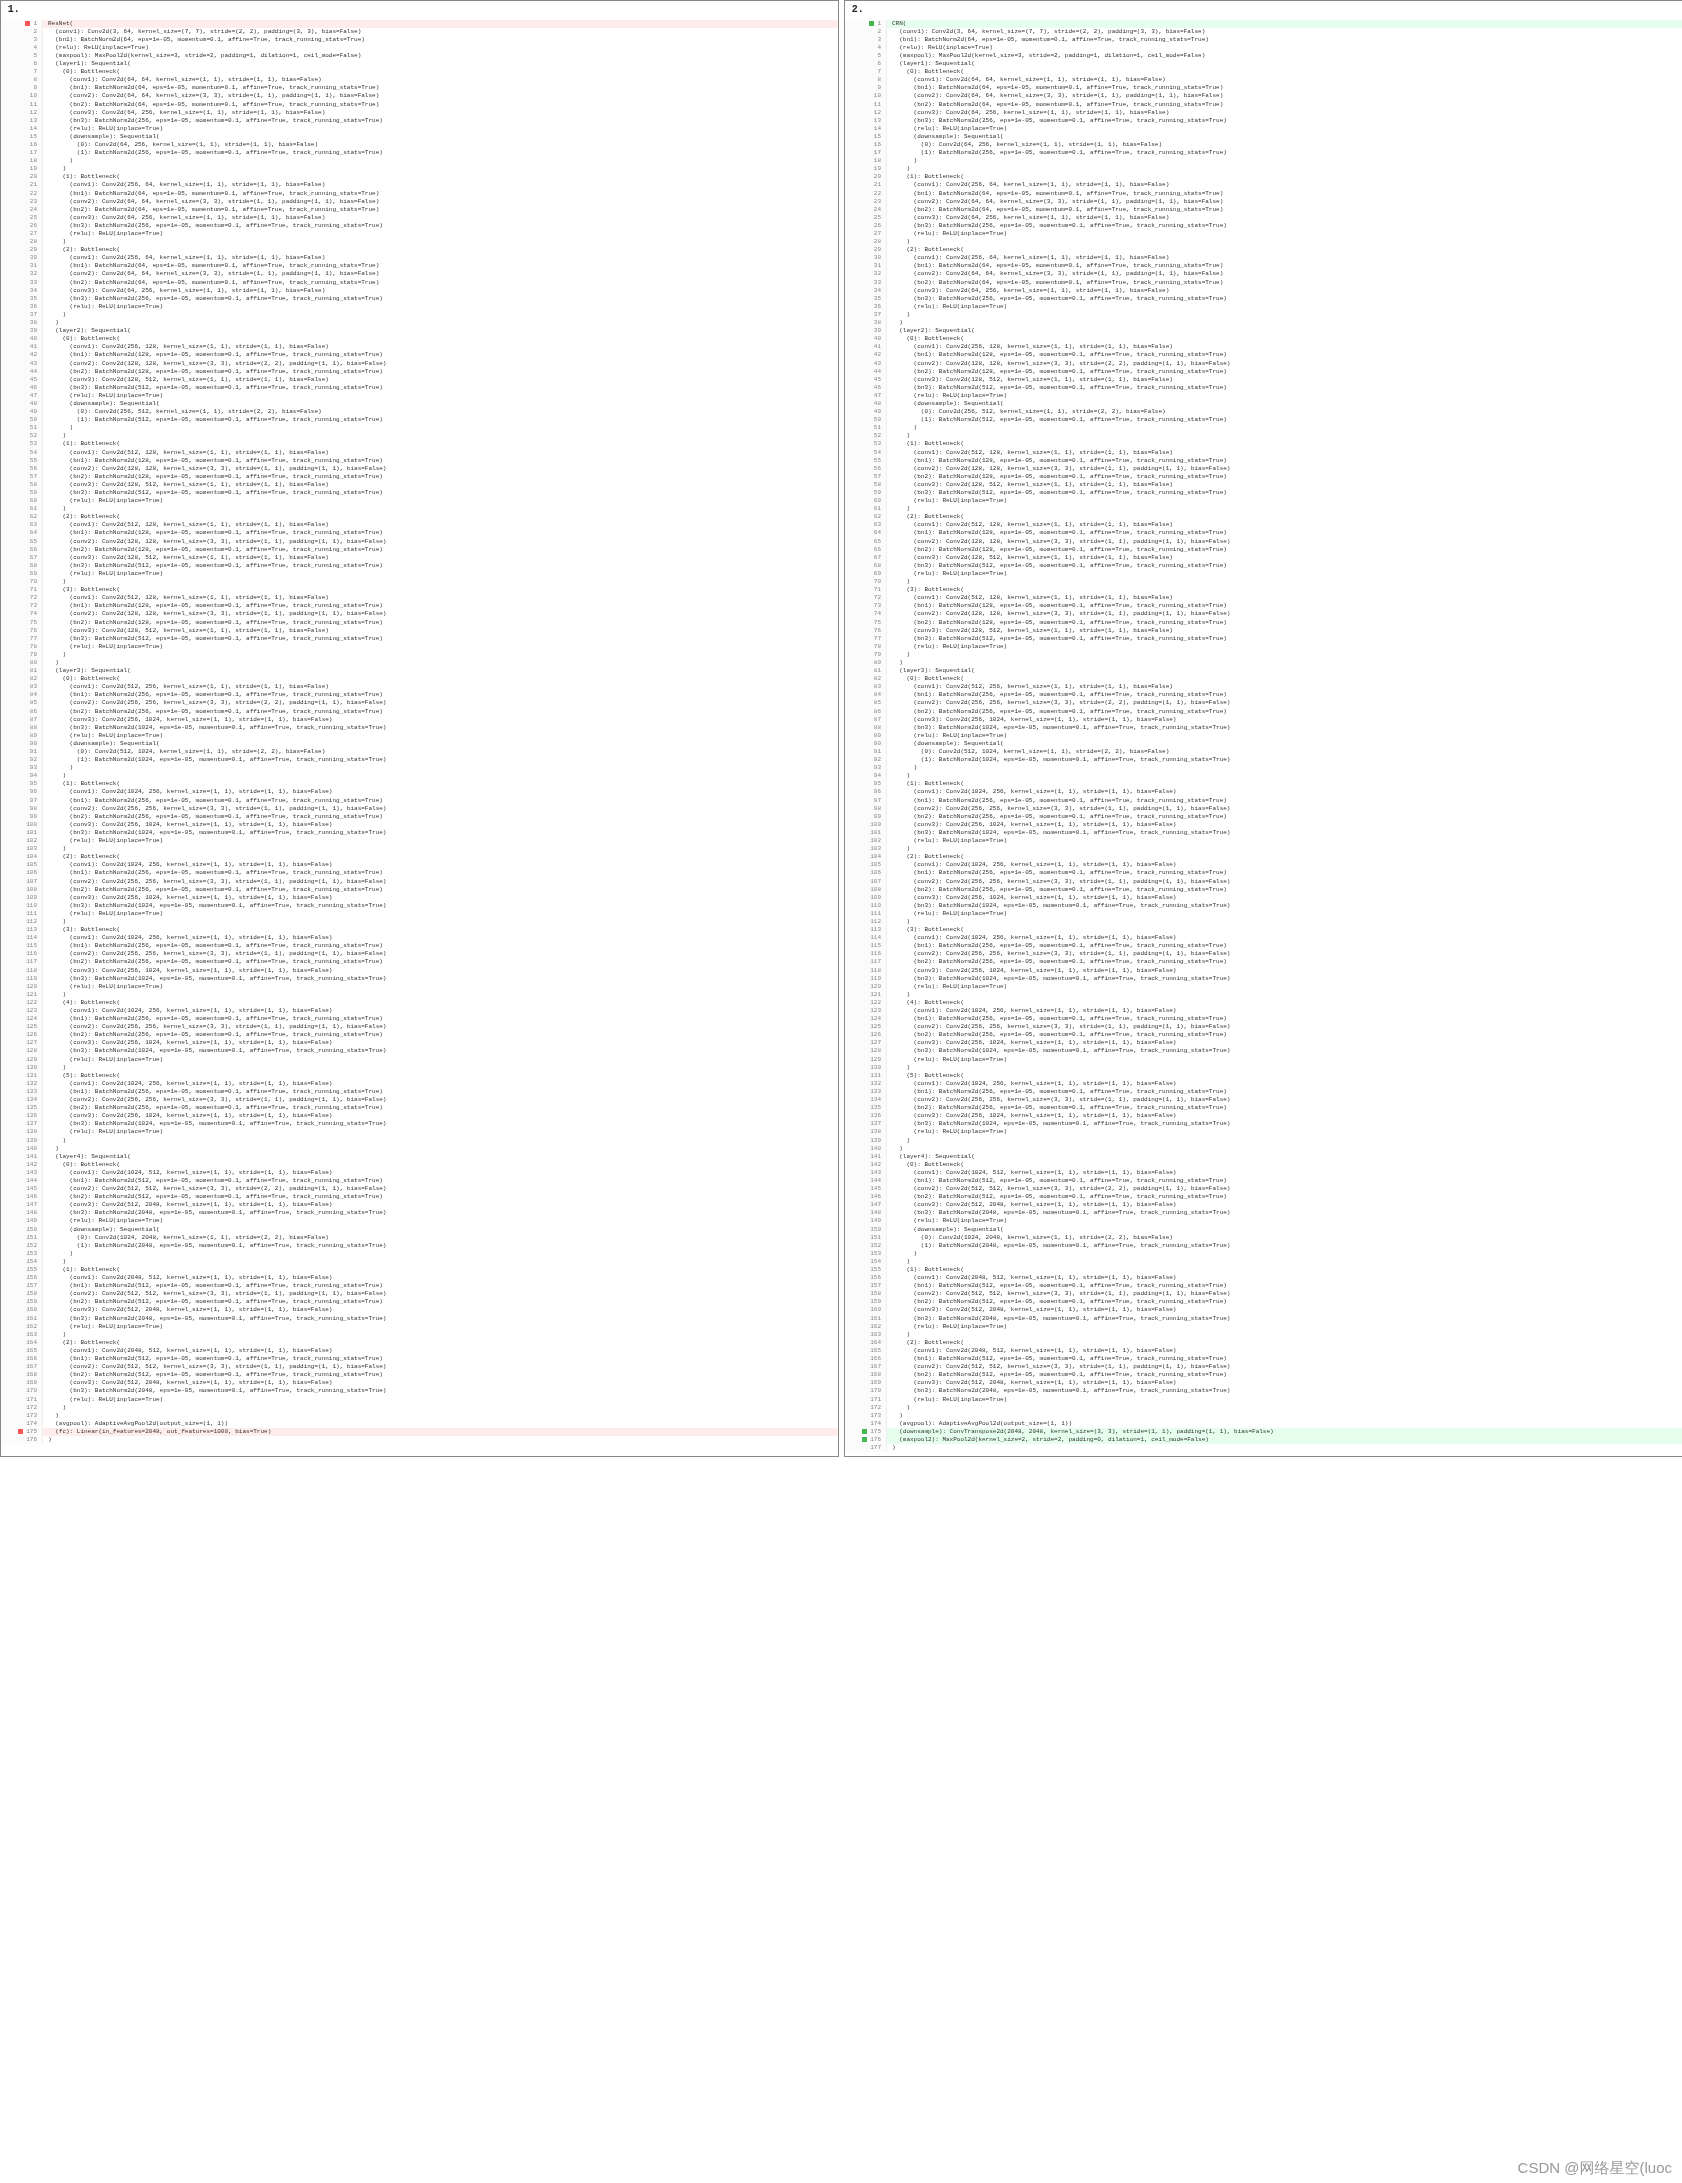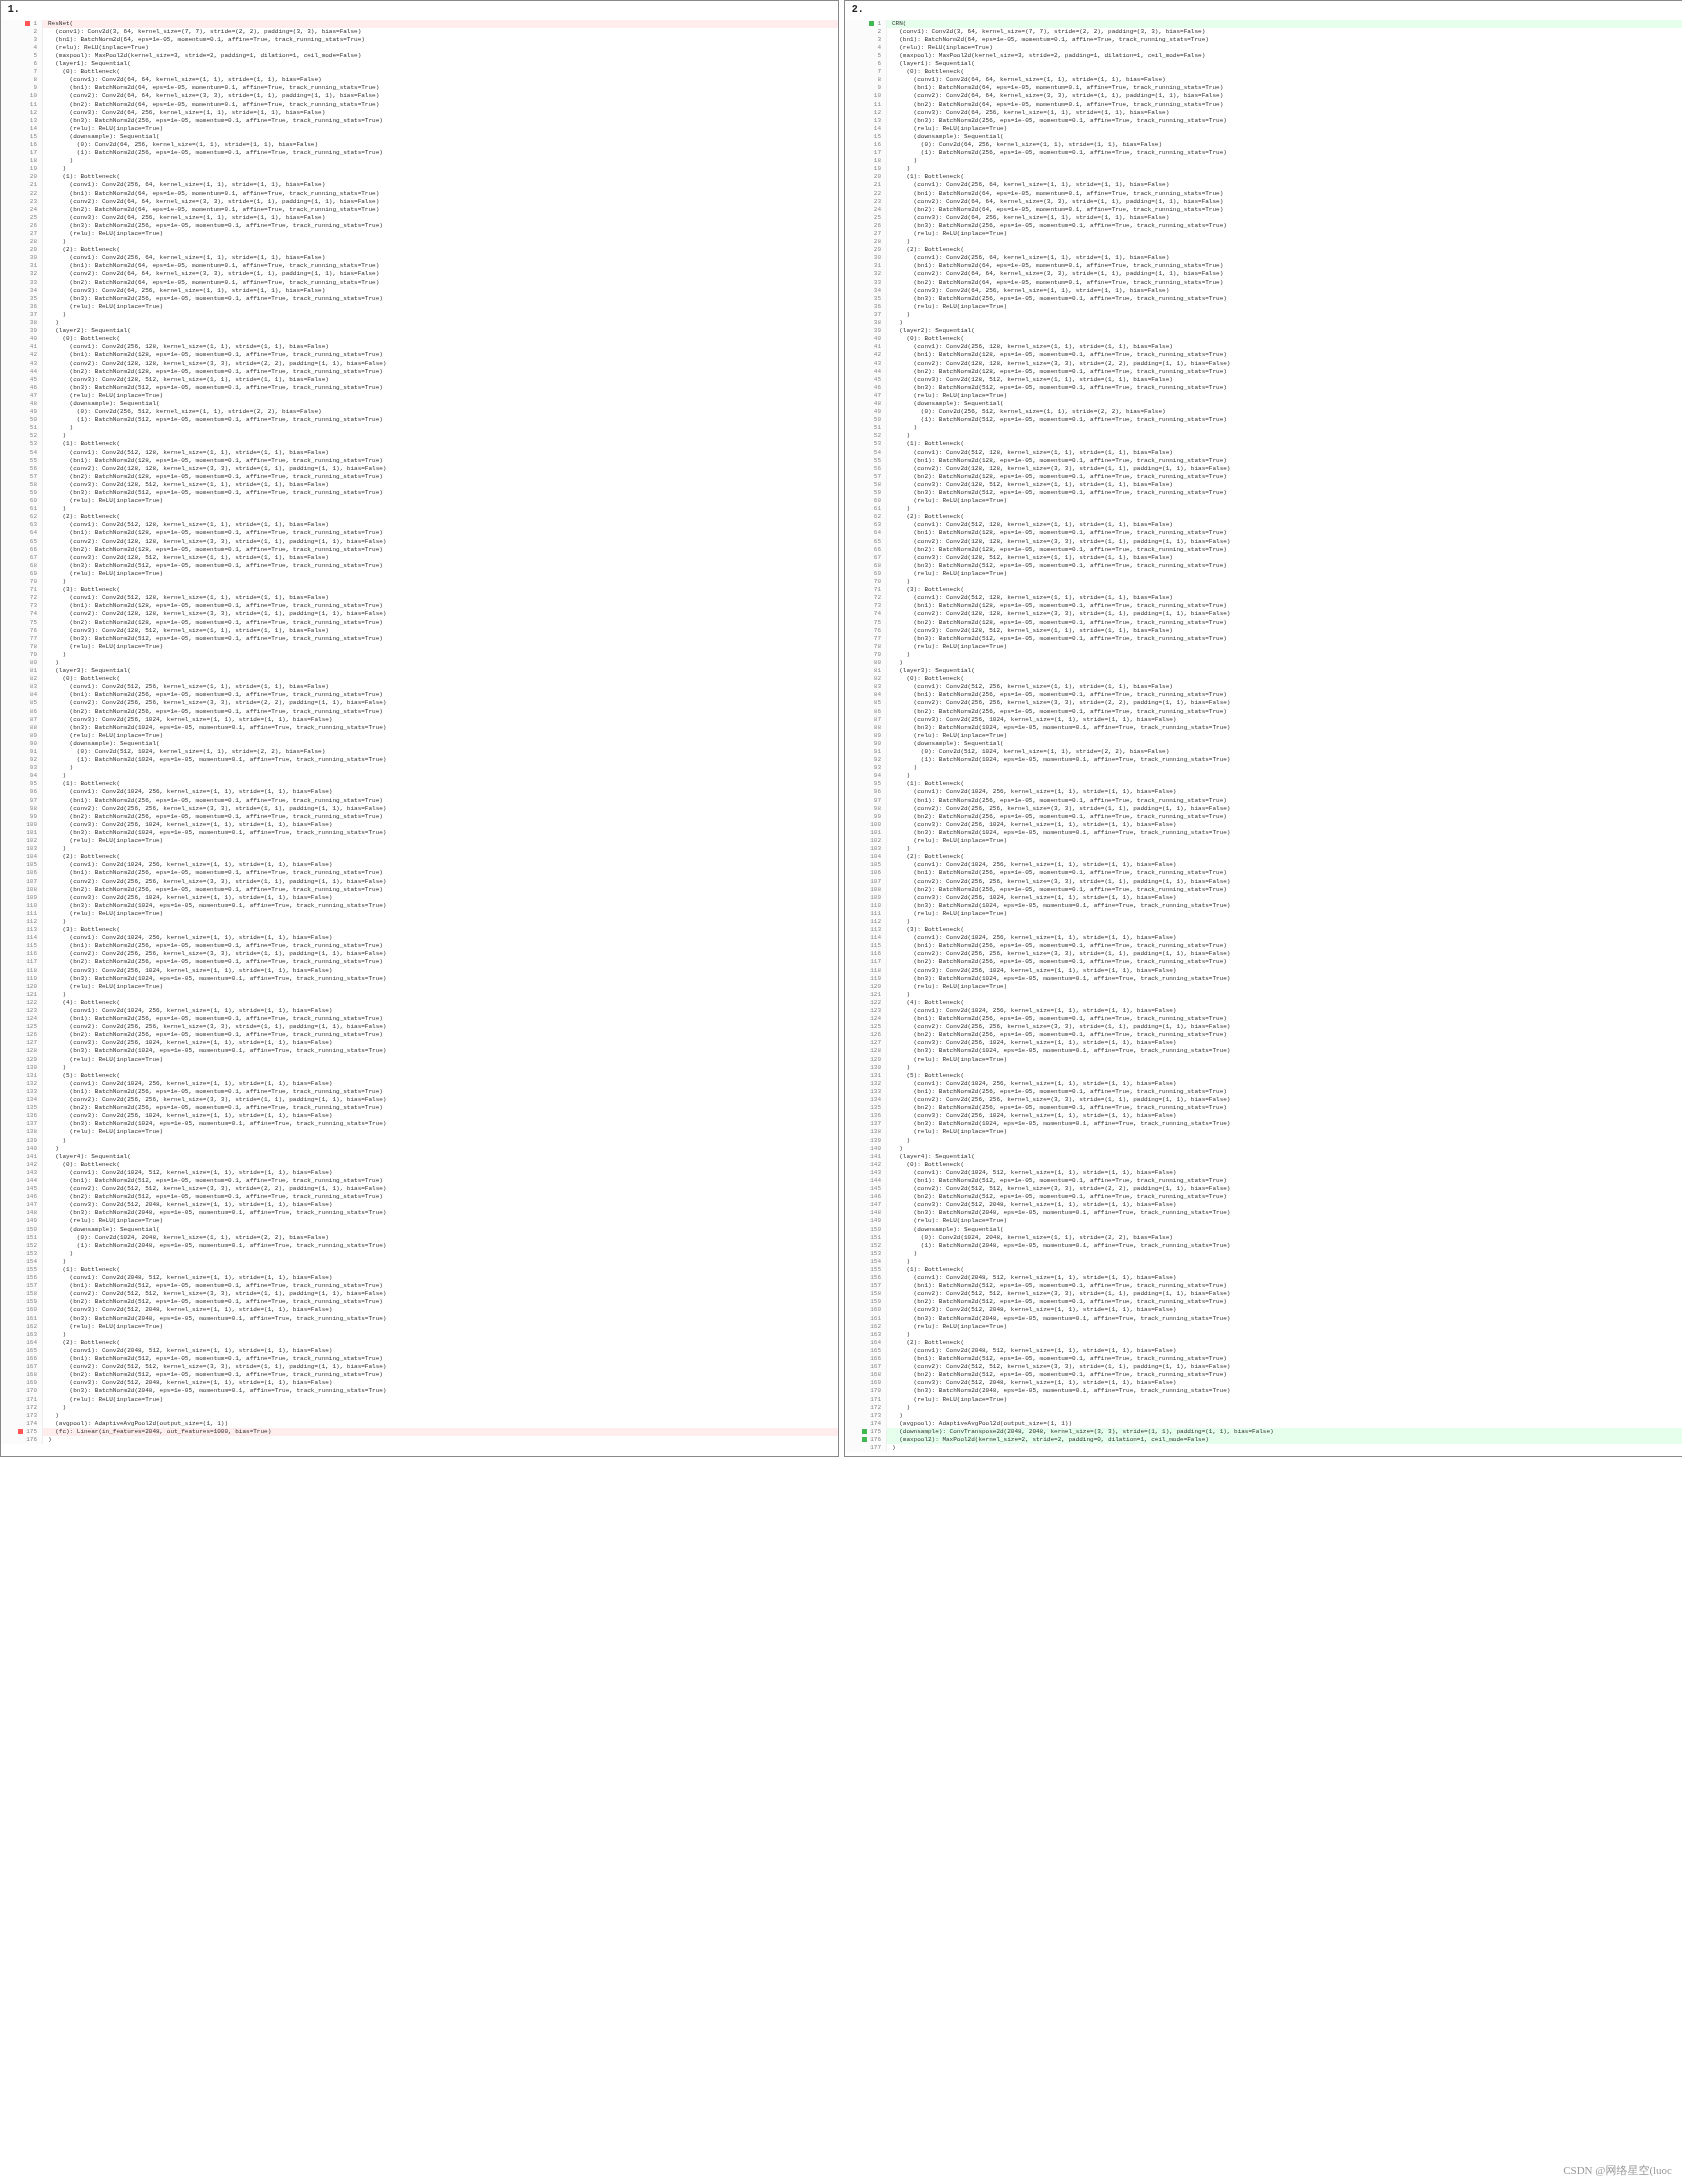--- a/index.html
+++ b/index.html
@@ -66,23 +66,23 @@
     display: inline-block;
     width: 5px; height: 5px;
     background: #3fb950;
     margin-right: 3.4px;
     vertical-align: middle;
   }
   .watermark {
     position: fixed;
     right: 10px;
     bottom: 5px;
-    font-size: 11px;
+    font-size: 15px;
     color: #999;
-    font-family: Liberation Serif, serif;
+    font-family: Liberation Sans, sans-serif;
   }
 </style>
 </head>
 <body>
 
 <div class="pane-wrap">
   <div class="pane">
     <div class="pane-title">1.</div>
     <div class="code">
         <div class="code-row bg-del"><div class="gutter gut-del">1</div><div class="src">ResNet(</div></div>

